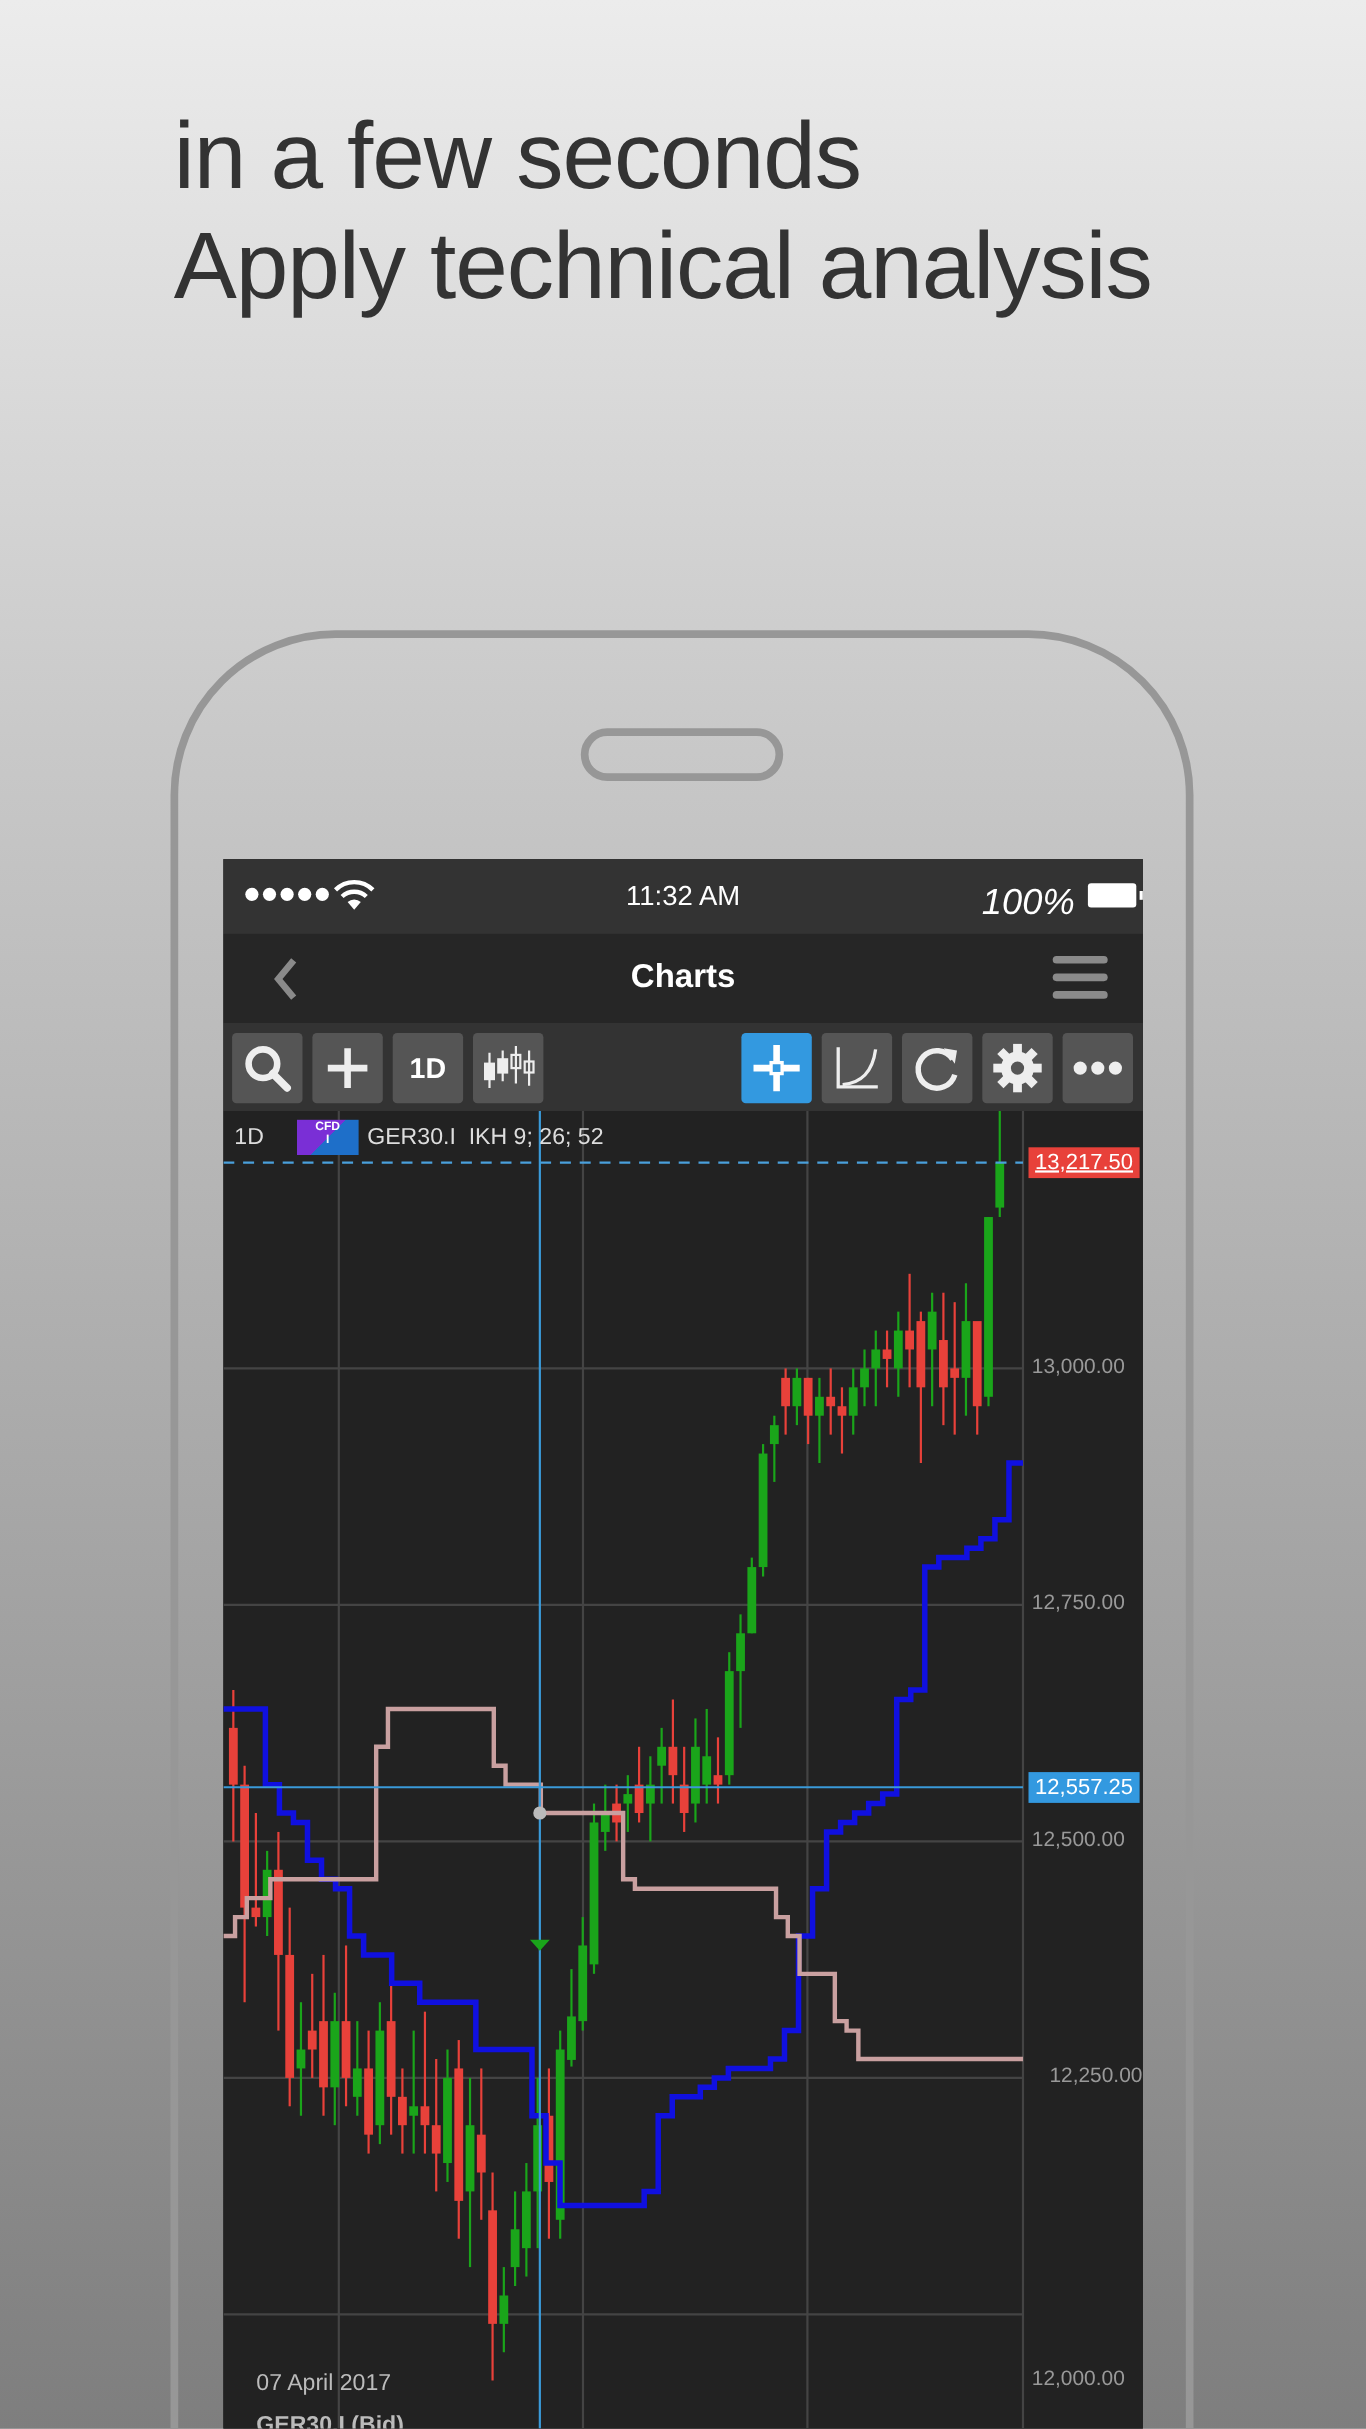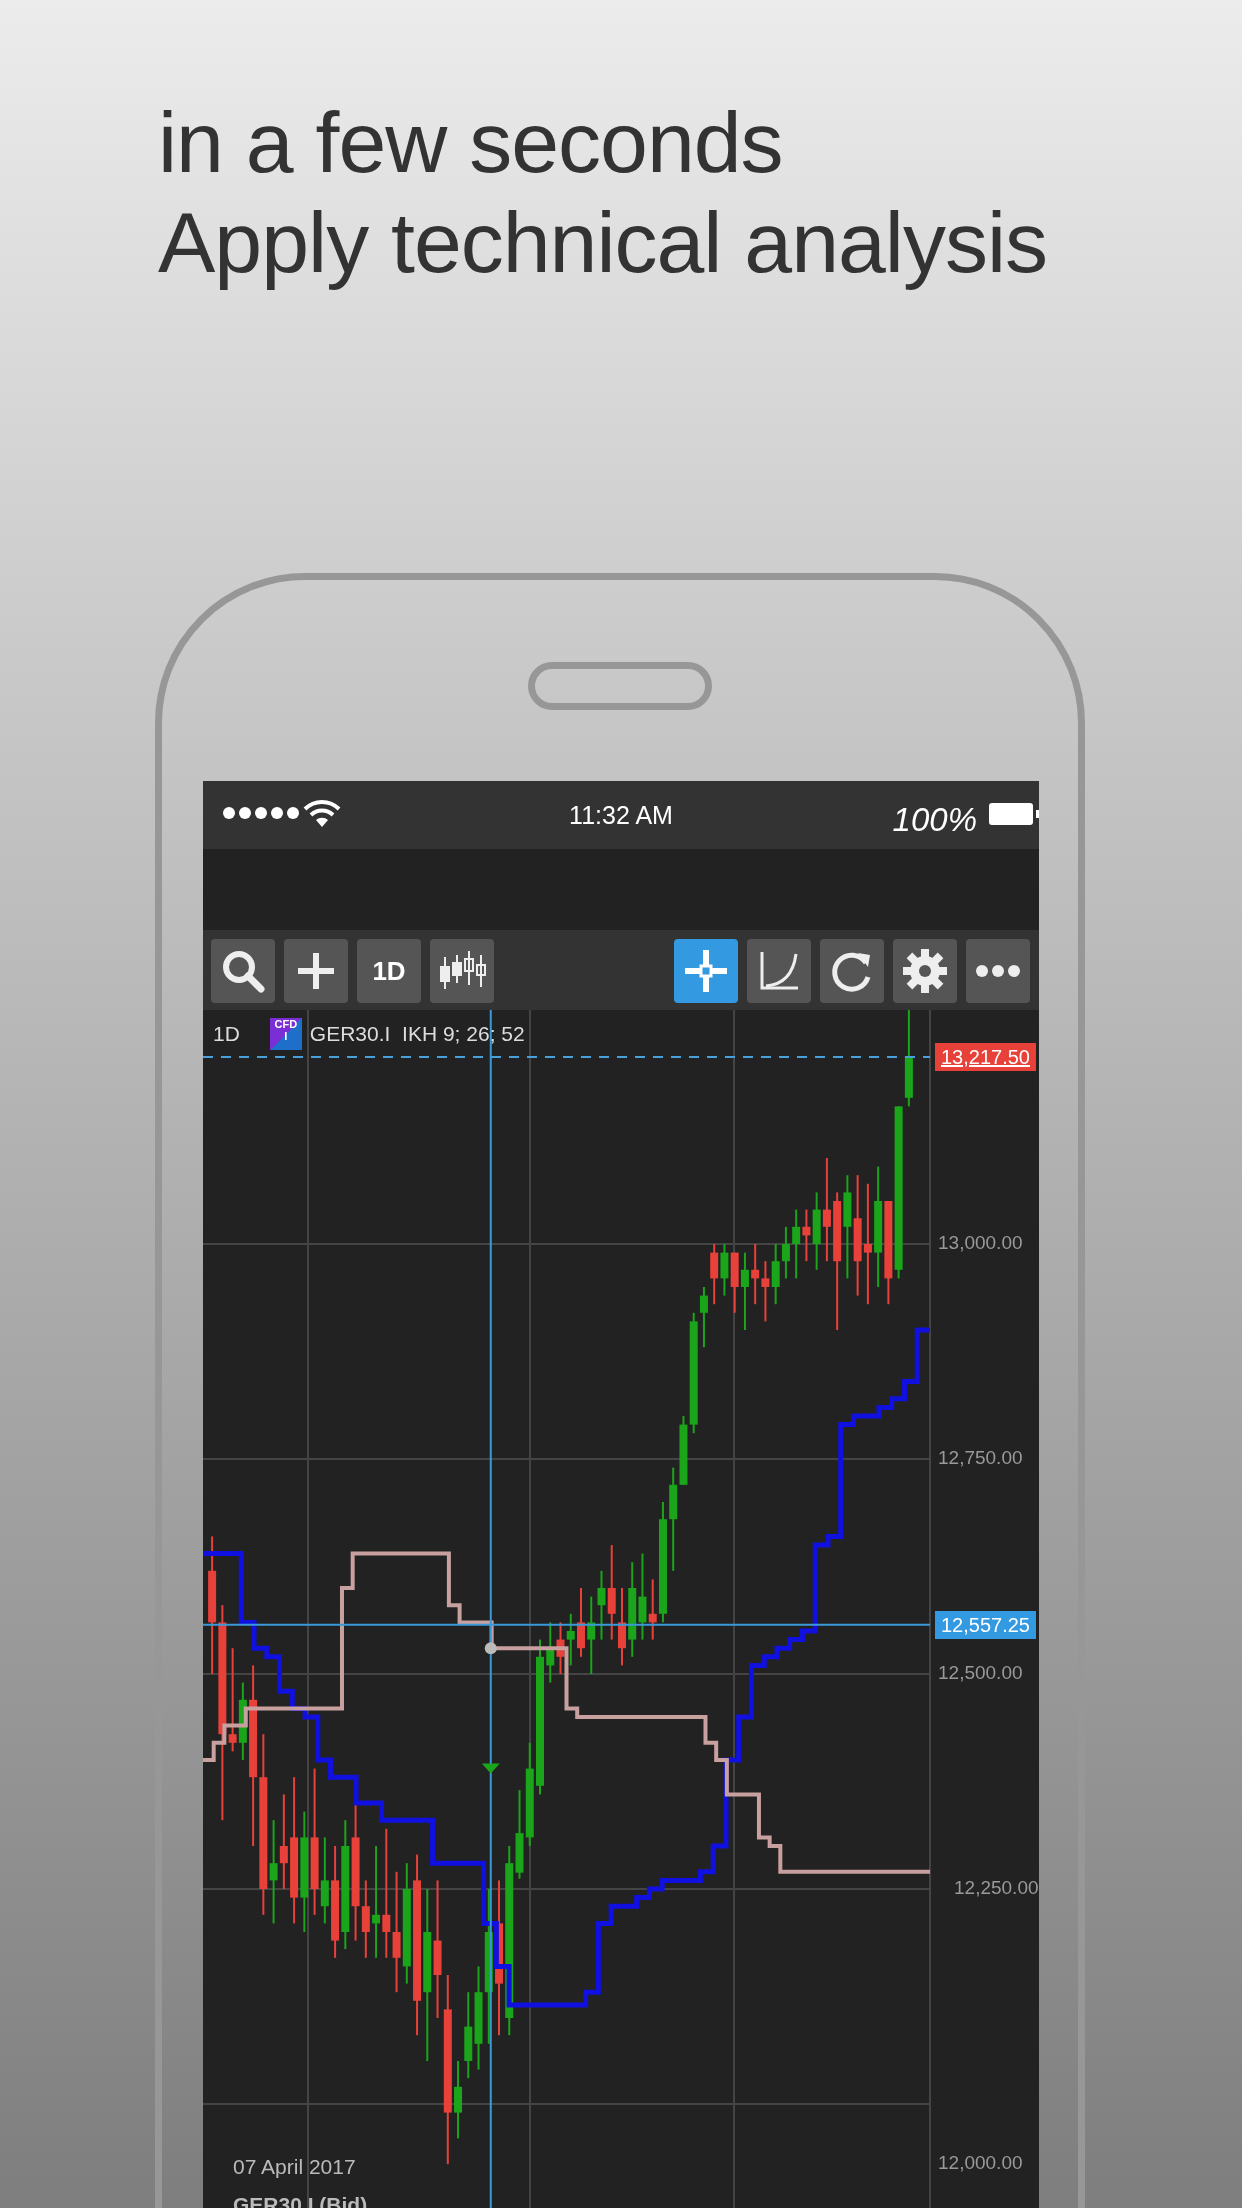--- a/index.html
+++ b/index.html
@@ -28,21 +28,21 @@
   .navbar .menu{position:absolute;right:32px;top:20px;width:50px;height:42px;}
   .navbar .menu span{display:block;height:7px;border-radius:4px;background:#8a8a8a;margin-bottom:9px;}
   .toolbar{position:absolute;left:0;top:149px;width:836px;height:80px;background:#333;}
   .tb{position:absolute;top:9px;width:64px;height:64px;background:#555;border-radius:4px;display:flex;align-items:center;justify-content:center;}
   .tb.active{background:#3399e0;}
   .tb svg{display:block;}
   .tb .txt{color:#fff;font-size:26px;font-weight:700;}
   .chart{position:absolute;left:0;top:229px;width:836px;height:1198px;background:#222;}
   .chart svg{position:absolute;left:0;top:0;}
   .chart-header{position:absolute;left:10px;top:8px;color:#ddd;font-size:21px;display:flex;align-items:center;gap:0;}
-  .cfd{display:inline-block;width:32px;height:32px;margin-left:30px;margin-right:8px;
+  .cfd{display:inline-block;width:56px;height:32px;margin-left:30px;margin-right:8px;
     background:linear-gradient(135deg,#7a2fd6 50%, #1e6fc9 50%);color:#fff;font-size:11px;line-height:12px;text-align:center;font-weight:700;}
   .price-tag{position:absolute;left:732px;height:28px;padding:0 6px;color:#fff;font-size:20px;line-height:28px;}
   .price-tag.red{background:#e8413a;text-decoration:underline;}
   .price-tag.blue{background:#3399e0;}
   .axis-label{position:absolute;left:735px;color:#999;font-size:19px;}
   .legend{position:absolute;left:30px;top:1145px;color:#bbb;font-size:21px;}
   .legend .date{font-size:21px;margin-bottom:14px;}
   .legend .inst{font-weight:700;margin-bottom:10px;}
 </style>
 </head>
@@ -68,20 +68,31 @@
     <svg class="wifi" viewBox="0 0 38 30">
       <path d="M2 10 A24 24 0 0 1 36 10" stroke="#fff" stroke-width="4" fill="none"></path>
       <path d="M8 16 A16 16 0 0 1 30 16" stroke="#fff" stroke-width="4" fill="none"></path>
       <path d="M19 28 L13 21 A9 9 0 0 1 25 21 Z" fill="#fff"></path>
     </svg>
     <div class="time">11:32 AM</div>
     <div class="pct">100%</div>
     <div class="battery"></div>
   </div>
 
+  <div class="navbar">
+    <svg class="back" viewBox="0 0 40 50">
+      <path d="M28 8 L14 25 L28 42" stroke="#8a8a8a" stroke-width="6" fill="none"></path>
+    </svg>
+    <div class="title">Charts</div>
+    <div class="menu">
+        <span></span>
+        <span></span>
+        <span></span>
+      </div>
+  </div>
 
   <div class="toolbar">
     <div class="tb" style="left:8px">
       <svg width="48" height="48" viewBox="0 0 48 48">
           <circle cx="20" cy="20" r="13" stroke="#eee" stroke-width="6" fill="none"></circle>
           <path d="M29 29 L42 42" stroke="#eee" stroke-width="7" stroke-linecap="round"></path>
         </svg>
     </div>
     <div class="tb" style="left:81px">
       <svg width="44" height="44" viewBox="0 0 44 44">

